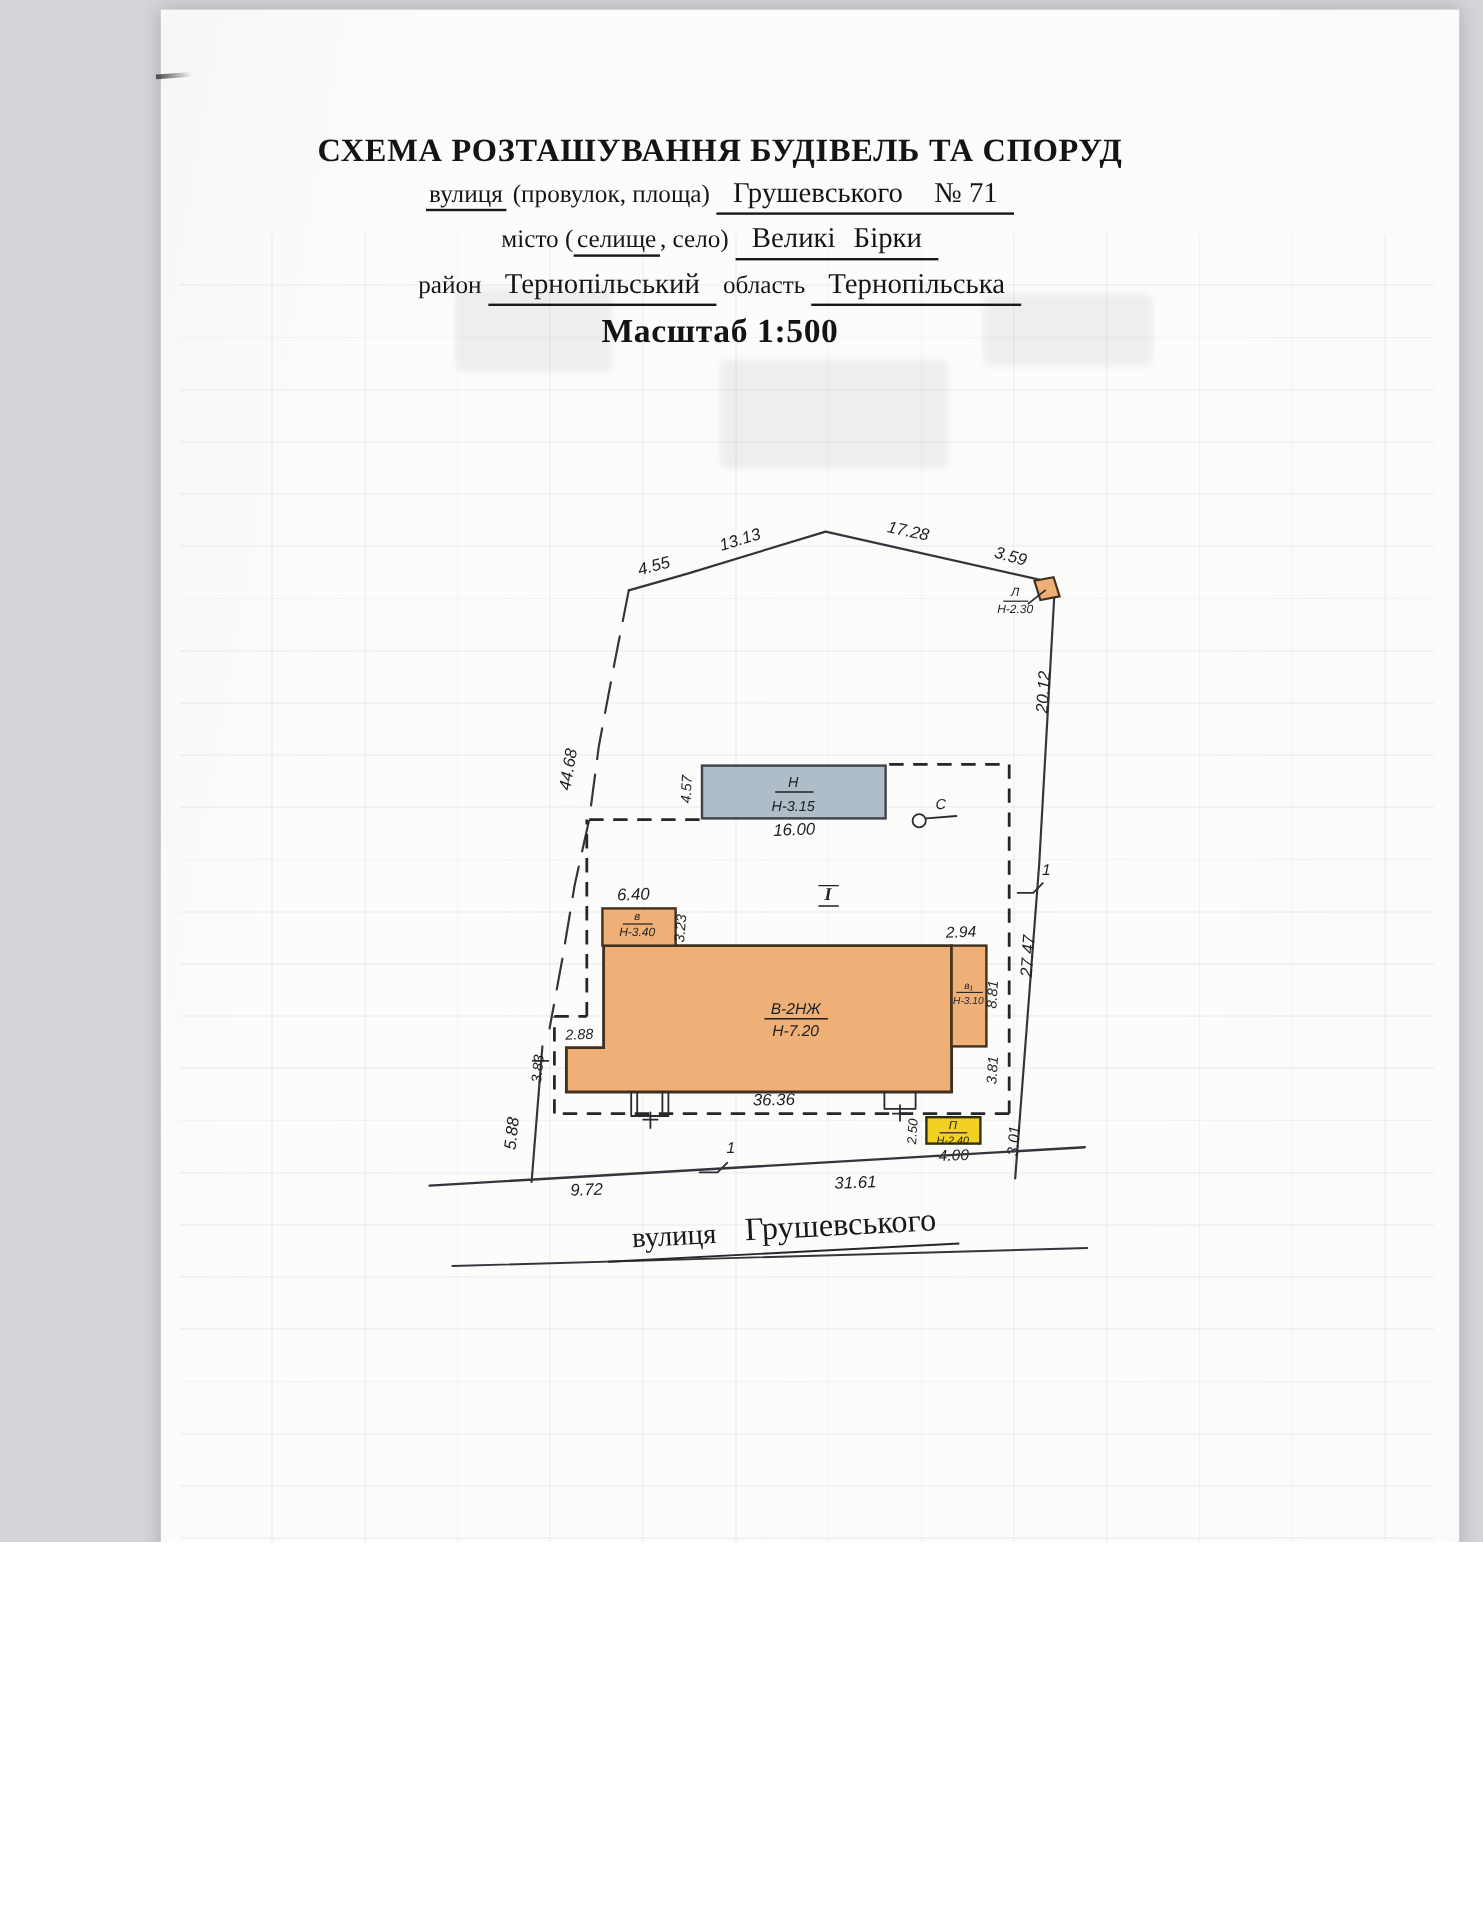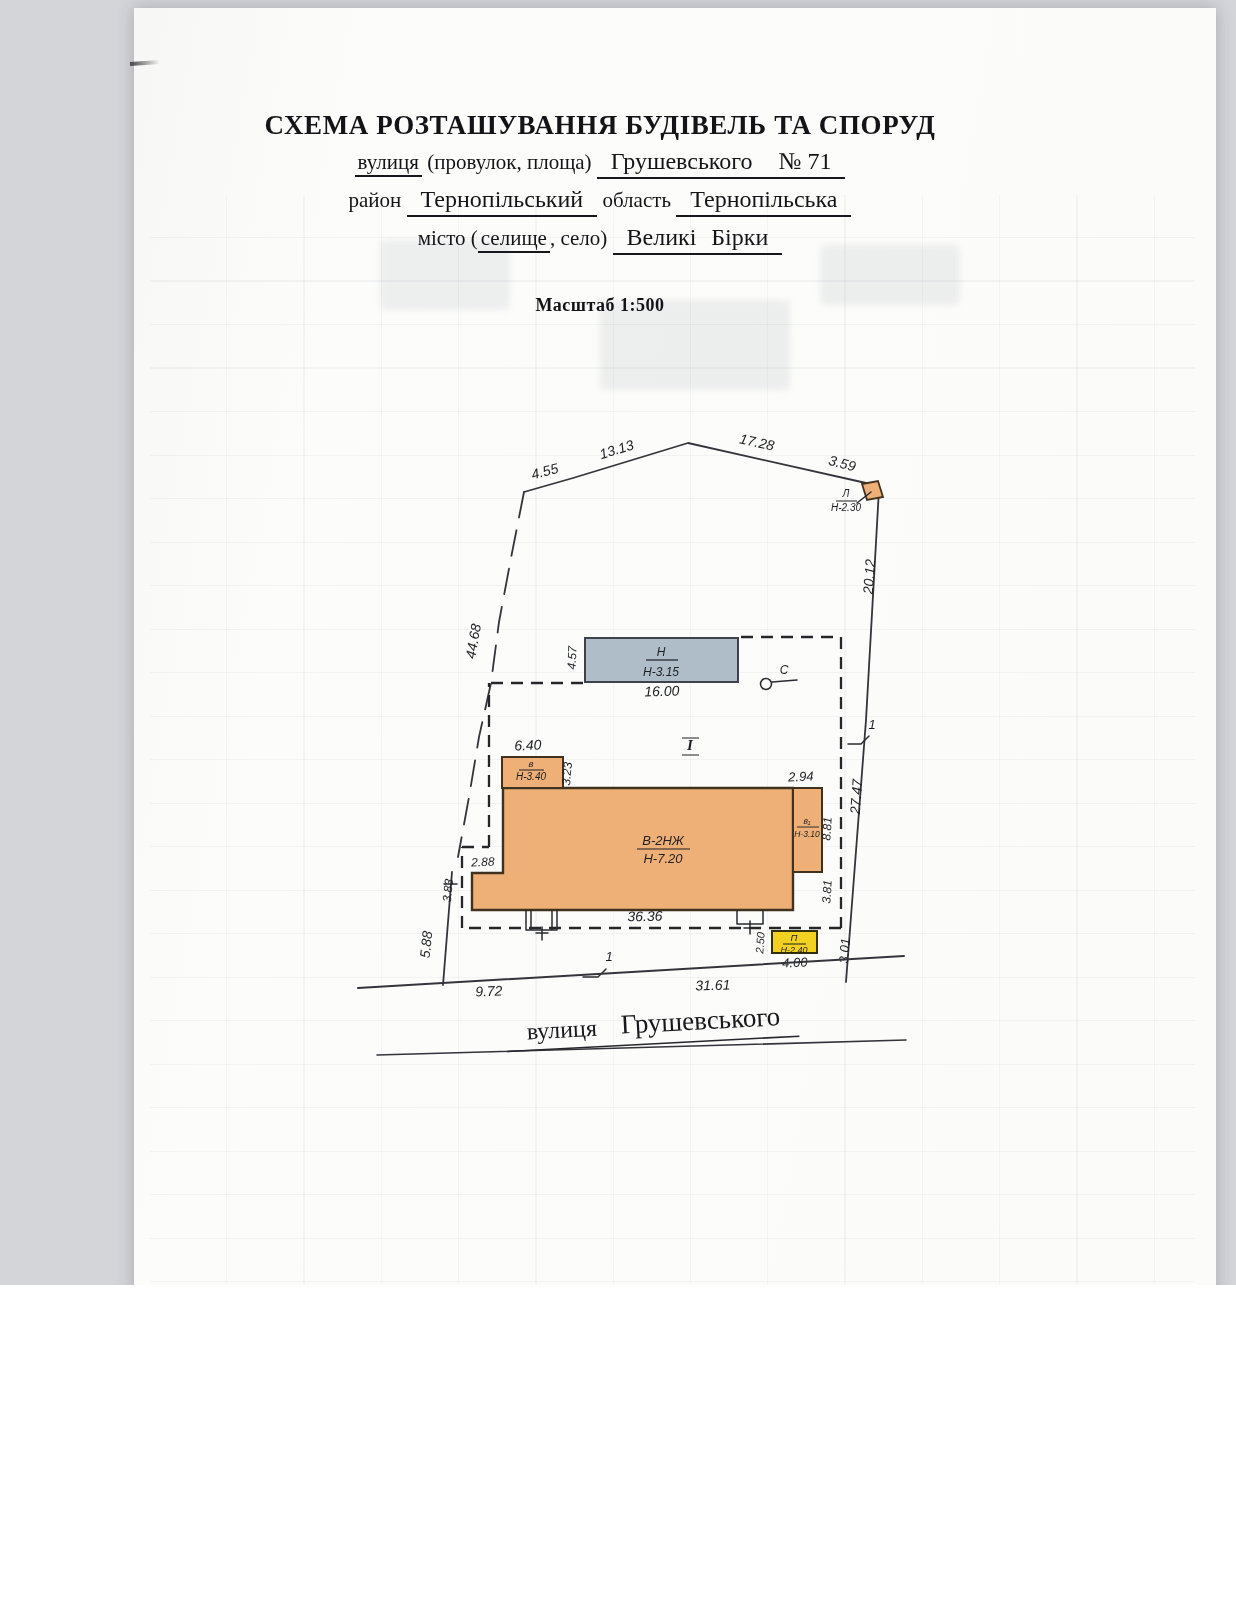--- a/index.html
+++ b/index.html
@@ -18,21 +18,21 @@
   .smudge{position:absolute;background:rgba(128,138,160,.12);filter:blur(3px);border-radius:6px;}
 
   .header{position:absolute;left:150px;top:110px;width:900px;text-align:center;color:#141418;}
   .h-title{font-size:27px;font-weight:bold;letter-spacing:.6px;}
   .h-line{font-size:21px;font-weight:normal;margin-top:7px;white-space:nowrap;}
   .h-line .val{font-size:24px;}
   .u{border-bottom:2px solid #17171c;padding:0 3px 1px;}
   .ug{border-bottom:2px solid #17171c;padding:0 14px 2px;display:inline-block;}
   .num-gap{display:inline-block;width:26px;}
   .wide{word-spacing:9px;}
-  .h-scale{font-size:18px;font-weight:bold;margin-top:40px;letter-spacing:.5px;}
+  .h-scale{font-size:28px;font-weight:bold;margin-top:6px;letter-spacing:.5px;}
 
   svg.plan{position:absolute;left:0;top:0;width:1236px;height:1600px;}
   .ln{stroke:#34343c;stroke-width:1.8;fill:none;stroke-linecap:round;stroke-linejoin:round;}
   .bnd-broken{stroke:#34343c;stroke-width:1.8;fill:none;stroke-dasharray:26 13;stroke-linecap:round;}
   .dash{stroke:#25252b;stroke-width:2.3;fill:none;stroke-dasharray:12 8;}
   .thin{stroke:#2a2b31;stroke-width:1.5;fill:none;stroke-linecap:round;stroke-linejoin:round;}
   .frac{stroke:#1e1f24;stroke-width:1.2;}
   .bld-main{fill:#efb077;stroke:#41311f;stroke-width:2.4;}
   .bld-annex{fill:#efb077;stroke:#41311f;stroke-width:2;}
   .bld-shed{fill:#aebdc7;stroke:#3e434b;stroke-width:2;}
@@ -57,28 +57,28 @@
   <div class="header">
     <div class="h-title">СХЕМА РОЗТАШУВАННЯ БУДІВЕЛЬ ТА СПОРУД</div>
     <div class="h-line">
       <span class="u">вулиця</span>
       <span>(провулок, площа)</span>
       <span class="ug">
         <span class="val">Грушевського</span><span class="num-gap"></span><span class="val">№ 71</span>
       </span>
     </div>
     <div class="h-line">
+      <span>місто (</span><span class="u">селище</span><span>, село)</span>
+      <span class="ug"><span class="val wide">Великі Бірки</span></span>
+    </div>
+    <div class="h-line">
       <span>район</span>
       <span class="ug"><span class="val">Тернопільський</span></span>
       <span>область</span>
       <span class="ug"><span class="val">Тернопільська</span></span>
-    </div>
-    <div class="h-line">
-      <span>місто (</span><span class="u">селище</span><span>, село)</span>
-      <span class="ug"><span class="val wide">Великі Бірки</span></span>
     </div>
     <div class="h-scale">Масштаб 1:500</div>
   </div>
 
   <svg class="plan" viewBox="0 0 1236 1600">
 
     <polyline class="ln" points="524,492 573,478 688,443 866,483 879,489 866,720 846,982"></polyline>
     <polyline class="bnd-broken" points="524,492 511,558 499,622 491,683 479,737 469,797 458,857"></polyline>
     <path class="ln" d="M 452,872 L 443,985"></path>
     <path class="thin" d="M 444,884 L 457,884"></path>

